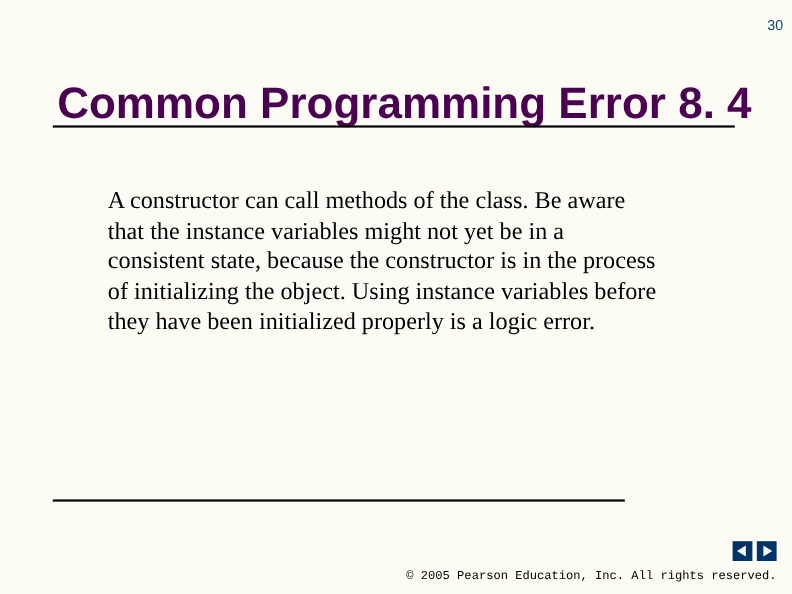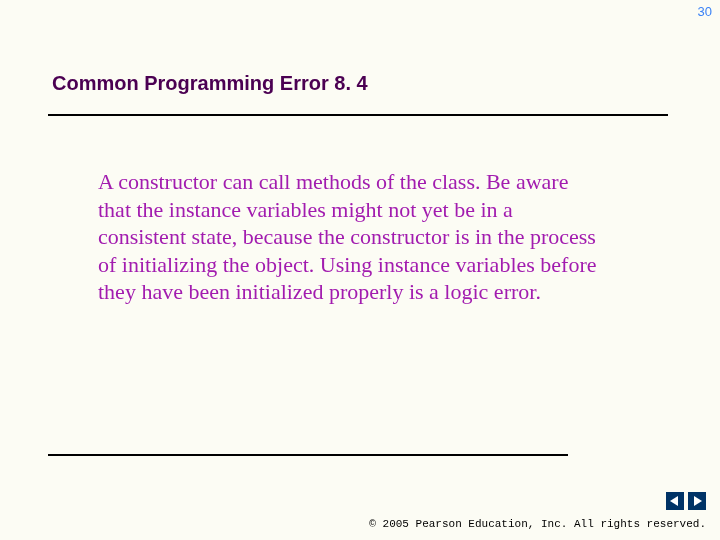--- a/index.html
+++ b/index.html
@@ -4,51 +4,51 @@
 <style>
   * { margin: 0; padding: 0; box-sizing: border-box; }
   html, body { width: 720px; height: 540px; overflow: hidden; }
   body {
     background: #fcfcf4;
     font-family: Arial, Helvetica, sans-serif;
     position: relative;
   }
   .page-number {
     position: absolute;
-    top: 4px;
+    top: 15px;
     right: 8px;
     font-size: 13px;
-    color: #3b82f6;
+    color: #0c4a6e;
   }
   .title {
     position: absolute;
     top: 72px;
     left: 52px;
-    font-size: 20px;
+    font-size: 40px;
     font-weight: bold;
     color: #4b0052;
     font-family: Arial, Helvetica, sans-serif;
   }
   .rule-top {
     position: absolute;
     top: 114px;
     left: 48px;
     width: 620px;
     height: 0;
     border-top: 2px solid #000;
   }
   .body-text {
     position: absolute;
     top: 168px;
     left: 98px;
     width: 500px;
     font-family: "Times New Roman", Times, serif;
     font-size: 22px;
     line-height: 1.25;
-    color: #a21caf;
+    color: #000000;
   }
   .rule-bottom {
     position: absolute;
     top: 454px;
     left: 48px;
     width: 520px;
     height: 0;
     border-top: 2px solid #000;
   }
   .nav {

